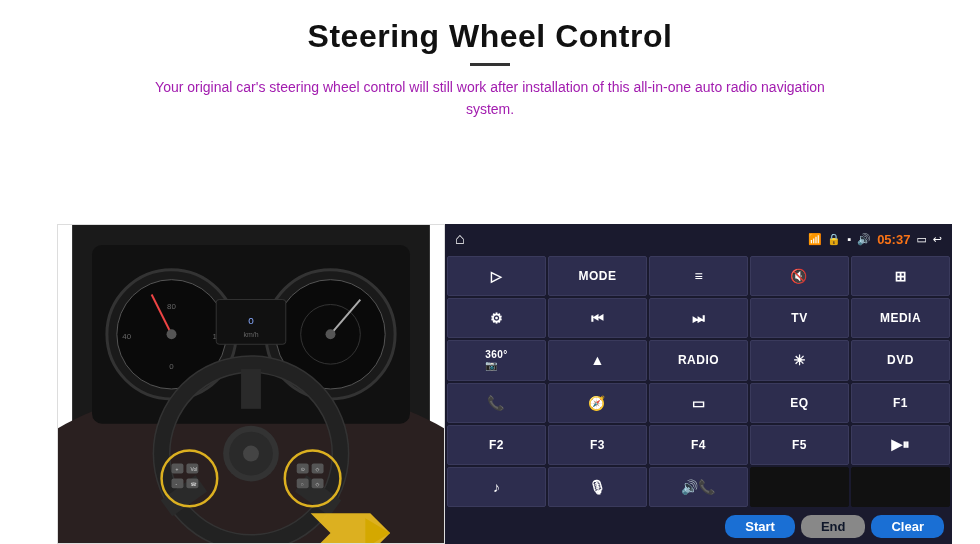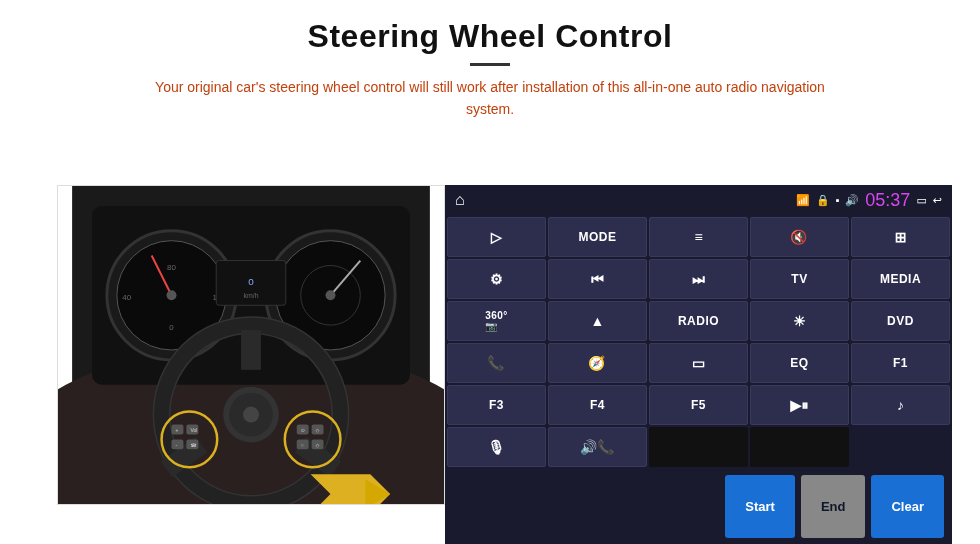--- a/index.html
+++ b/index.html
@@ -30,21 +30,21 @@
       letter-spacing: 0.5px;
     }
     .title-divider {
       width: 40px;
       height: 3px;
       background: #333;
       margin: 8px auto 10px;
     }
     .subtitle {
       font-size: 14px;
-      color: #c2410c;
+      color: #a21caf;
       line-height: 1.6;
       max-width: 680px;
       margin: 0 auto;
     }
     .content-section {
       display: flex;
       width: 100%;
       padding: 0 28px;
       gap: 0;
       margin-top: 8px;
@@ -84,23 +84,23 @@
       font-size: 16px;
     }
     .status-bar-right {
       display: flex;
       align-items: center;
       gap: 6px;
       color: #fff;
       font-size: 11px;
     }
     .status-time {
-      font-size: 18px;
-      font-weight: normal;
-      color: #d946ef;
+      font-size: 13px;
+      font-weight: bold;
+      color: #f97316;
     }
     .control-grid {
       display: grid;
       grid-template-columns: repeat(5, 1fr);
       grid-template-rows: repeat(6, 1fr);
       gap: 2px;
       padding: 2px;
       flex: 1;
     }
     .ctrl-btn {
@@ -126,25 +126,25 @@
     }
     
     .bottom-bar {
       display: flex;
       justify-content: flex-end;
       padding: 6px 8px;
       gap: 6px;
       background: #1a1a2e;
     }
     .action-btn {
-      padding: 24px 20px;
+      padding: 4px 20px;
       font-size: 13px;
       font-weight: bold;
       border: none;
-      border-radius: 3px;
+      border-radius: 10px;
       cursor: pointer;
       min-width: 60px;
     }
     .btn-start {
       background: #1a6fd4;
       color: #fff;
     }
     .btn-end {
       background: #888;
       color: #0f172a;
@@ -296,20 +296,21 @@
         </div>
         <div class="ctrl-btn">
           <span class="icon">🧭</span>
         </div>
         <div class="ctrl-btn">
           <span class="icon">▭</span>
         </div>
         <div class="ctrl-btn text-btn">EQ</div>
         <div class="ctrl-btn text-btn">F1</div>
 
+        <div class="ctrl-btn text-btn">F2</div>
         <div class="ctrl-btn text-btn">F3</div>
         <div class="ctrl-btn text-btn">F4</div>
         <div class="ctrl-btn text-btn">F5</div>
         <div class="ctrl-btn">
           <span class="icon">▶⏸</span>
         </div>
 
         <div class="ctrl-btn">
           <span class="icon">♪</span>
         </div>

